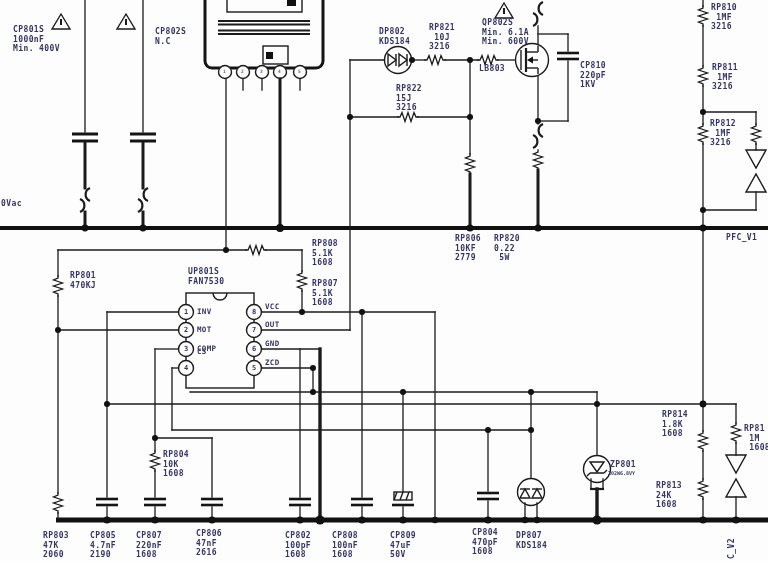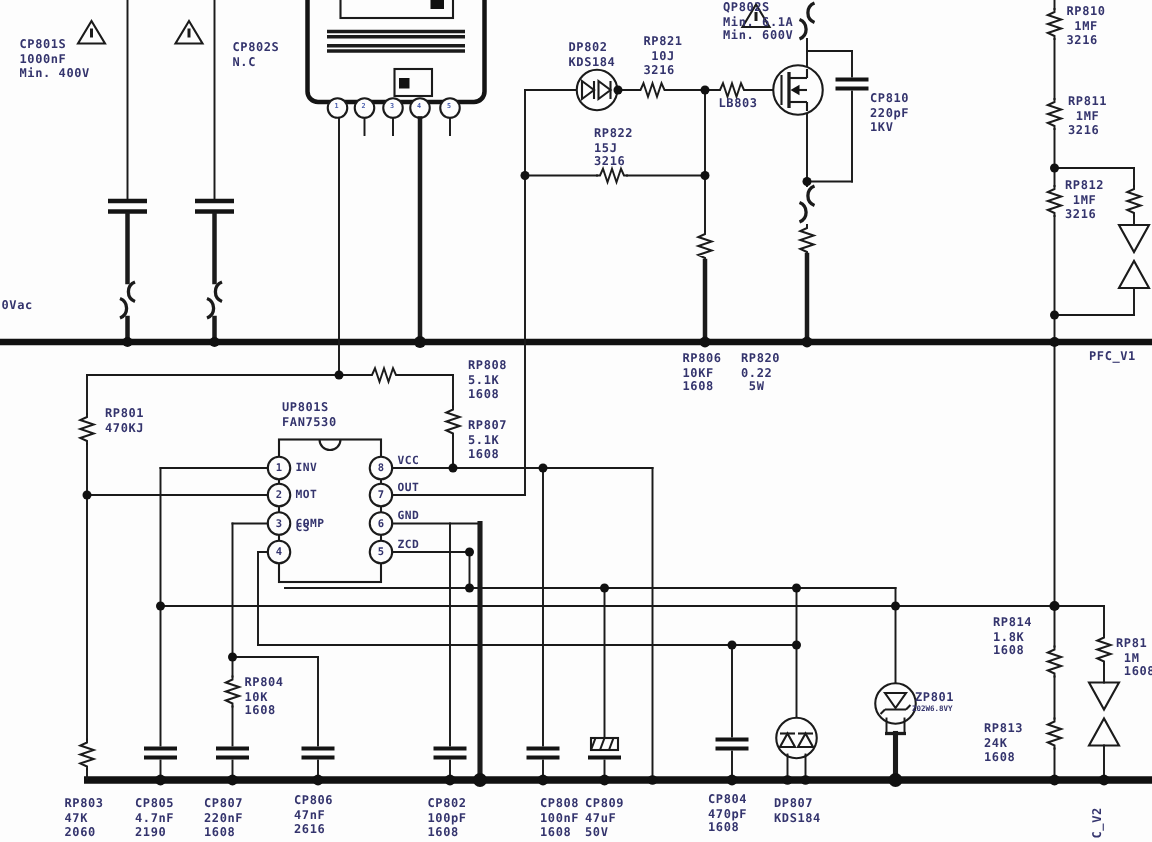--- a/index.html
+++ b/index.html
@@ -359,21 +359,21 @@
 <div class="lbl" style="left:13px;top:25px">CP801S
 1000nF
 Min. 400V</div>
 <div class="lbl" style="left:155px;top:27px">CP802S
 N.C</div>
 <div class="lbl" style="left:379px;top:27px">DP802
 KDS184</div>
 <div class="lbl" style="left:429px;top:23px">RP821
  10J
 3216</div>
-<div class="lbl" style="left:482px;top:0">QP802S
+<div class="lbl" style="left:482px;top:18px">QP802S
 Min. 6.1A
 Min. 600V</div>
 <div class="lbl" style="left:479px;top:64px">LB803</div>
 <div class="lbl" style="left:396px;top:84px">RP822
 15J
 3216</div>
 <div class="lbl" style="left:580px;top:61px">CP810
 220pF
 1KV</div>
 <div class="lbl" style="left:711px;top:3px">RP810
@@ -381,21 +381,21 @@
 3216</div>
 <div class="lbl" style="left:712px;top:63px">RP811
  1MF
 3216</div>
 <div class="lbl" style="left:710px;top:119px">RP812
  1MF
 3216</div>
 <div class="lbl" style="left:1px;top:199px">0Vac</div>
 <div class="lbl" style="left:455px;top:234px">RP806
 10KF
-1608</div>
+2779</div>
 <div class="lbl" style="left:494px;top:234px">RP820
 0.22
  5W</div>
 <div class="lbl" style="left:726px;top:233px">PFC_V1</div>
 <div class="lbl" style="left:70px;top:271px">RP801
 470KJ</div>
 <div class="lbl" style="left:188px;top:267px">UP801S
 FAN7530</div>
 <div class="lbl" style="left:312px;top:239px">RP808
 5.1K
@@ -414,21 +414,21 @@
 2190</div>
 <div class="lbl" style="left:136px;top:531px">CP807
 220nF
 1608</div>
 <div class="lbl" style="left:196px;top:529px">CP806
 47nF
 2616</div>
 <div class="lbl" style="left:285px;top:531px">CP802
 100pF
 1608</div>
-<div class="lbl" style="left:360px;top:531px">CP808
+<div class="lbl" style="left:332px;top:531px">CP808
 100nF
 1608</div>
 <div class="lbl" style="left:390px;top:531px">CP809
 47uF
 50V</div>
 <div class="lbl" style="left:472px;top:528px">CP804
 470pF
 1608</div>
 <div class="lbl" style="left:516px;top:531px">DP807
 KDS184</div>

